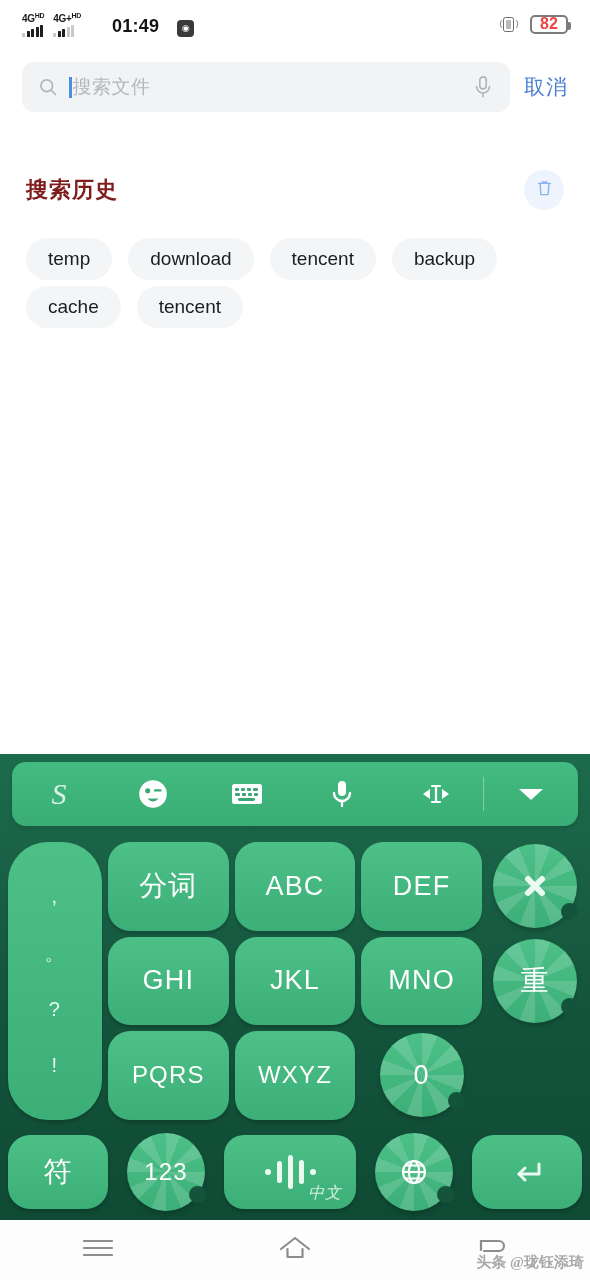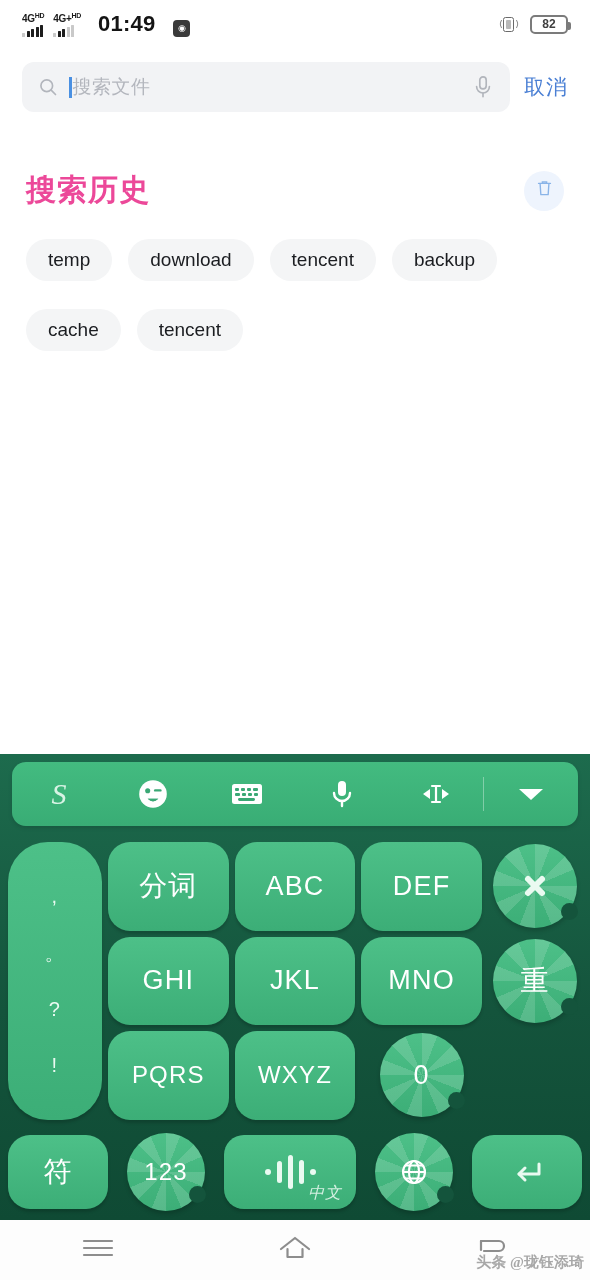--- a/index.html
+++ b/index.html
@@ -26,62 +26,62 @@
   .bars i:nth-child(1){height:4px;background:#c9c9c9;}
   .bars i:nth-child(2){height:6px;}
   .bars i:nth-child(3){height:8px;}
   .bars i:nth-child(4){height:10px;}
   .bars i:nth-child(5){height:12px;}
   .bars.b2 i:nth-child(1){height:4px;background:#c9c9c9;}
   .bars.b2 i:nth-child(2){height:6px;}
   .bars.b2 i:nth-child(3){height:8px;}
   .bars.b2 i:nth-child(4){height:10px;background:#c9c9c9;}
   .bars.b2 i:nth-child(5){height:12px;background:#c9c9c9;}
-  .sb-time { font-size:22px; font-weight:700; color:#141414; margin-left:8px; letter-spacing:0.2px; }
+  .sb-time { font-size:18px; font-weight:700; color:#141414; margin-left:22px; letter-spacing:0.2px; }
   .sb-appicon {
     width:17px;height:17px;border-radius:4px;background:#3a3a3a;margin-left:9px;
     display:flex;align-items:center;justify-content:center;
   }
   .sb-appicon span{ font-size:9px;color:#fff;line-height:1; }
   .sb-right { margin-left:auto; display:flex; align-items:center; gap:11px; }
   .vib { display:flex; align-items:center; gap:1px; color:#6a6a6a; }
   .vib-body{ width:11px;height:15px;border:1.6px solid #6a6a6a;border-radius:2.5px;position:relative;}
   .vib-body::after{content:"";position:absolute;inset:2px;background:#b9b9b9;border-radius:1px;}
   .vib .w{font-size:9px;line-height:1;color:#6a6a6a;}
   .batt {
     width:38px;height:19px;border:2px solid #7b7b7b;border-radius:5px;
     display:flex;align-items:center;justify-content:center;position:relative;
   }
   .batt::after{content:"";position:absolute;right:-5px;top:5px;width:3px;height:8px;background:#7b7b7b;border-radius:0 2px 2px 0;}
-  .batt span{font-size:12px;font-weight:700;color:#404040;}
+  .batt span{font-size:16px;font-weight:700;color:#ef4444;}
 
   
   .searchrow { display:flex; align-items:center; padding:0 22px; margin-top:14px; gap:14px; }
   .searchbox {
     flex:1; height:50px; background:#f2f3f5; border-radius:12px;
     display:flex; align-items:center; padding:0 16px; gap:11px;
   }
   .ic-search { width:20px;height:20px;flex:none; }
   .si-wrap { flex:1; display:flex; align-items:center; }
   .caret { width:2.5px; height:21px; background:#4a90e2; margin-right:1px; }
   .si-placeholder { font-size:19px; color:#b3b6bd; letter-spacing:0.5px; }
   .ic-mic { width:22px;height:24px;flex:none; }
   .cancel-btn { font-size:21px; color:#4a7fd4; font-weight:400; letter-spacing:1px; white-space:nowrap; }
 
   
   .hist-header {
     display:flex; align-items:center; justify-content:space-between;
     padding:0 26px; margin-top:58px;
   }
-  .hist-title { font-size:30px; font-weight:700; color:#ec4899; letter-spacing:1px;font-family:Liberation Mono, monospace; }
+  .hist-title { font-size:22px; font-weight:700; color:#7f1d1d; letter-spacing:1px;font-family:Liberation Mono, monospace; }
   .trash-btn {
     width:40px;height:40px;border-radius:50%;background:#eef4fd;
     display:flex;align-items:center;justify-content:center;
   }
-  .chips { padding:0 26px; margin-top:28px; display:flex; flex-wrap:wrap; gap:28px 16px; }
+  .chips { padding:0 26px; margin-top:28px; display:flex; flex-wrap:wrap; gap:6px 16px; }
   .chip {
     background:#f4f5f6; border-radius:22px; height:42px;
     display:flex; align-items:center; padding:0 22px;
     font-size:19px; color:#1b1d21;
   }
 
   
   .keyboard {
     position:absolute; left:0; right:0; top:754px; height:466px;
     background:linear-gradient(180deg,#1d6b4d 0%,#14543c 55%,#0f4a34 100%);

